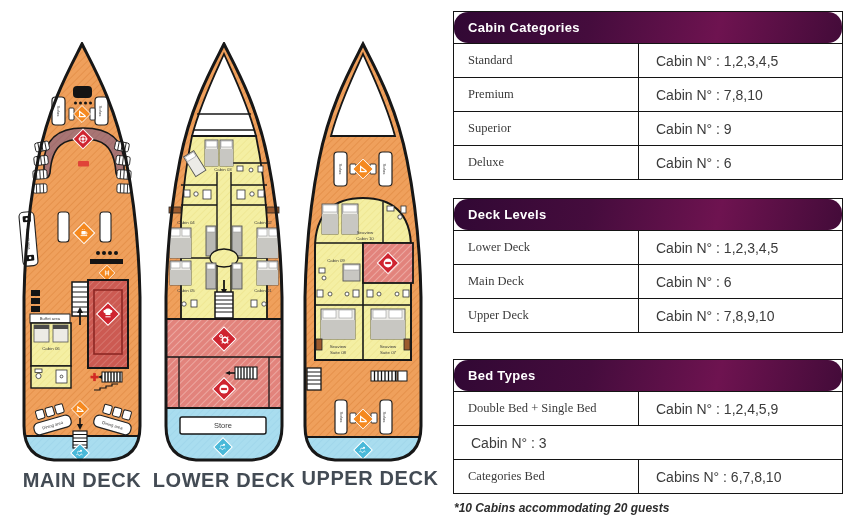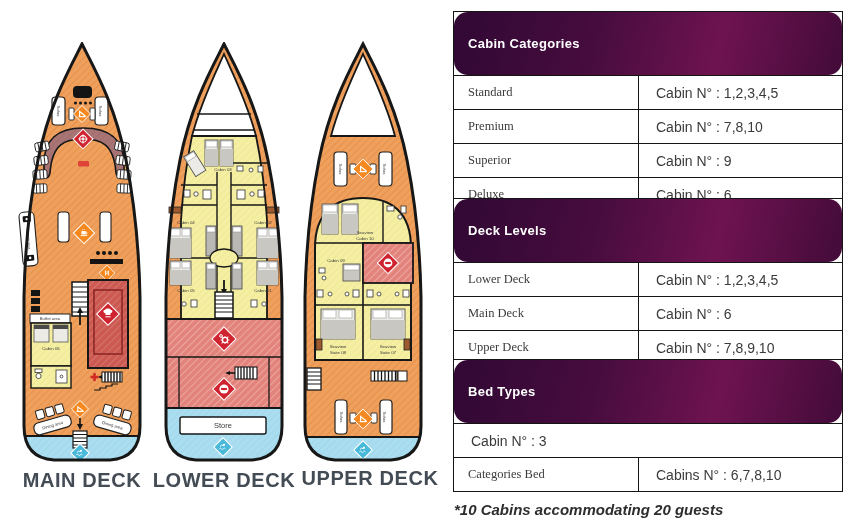--- a/index.html
+++ b/index.html
@@ -5,28 +5,28 @@
   html,body{margin:0;padding:0;background:#fff;}
   #stage{position:relative;width:857px;height:529px;background:#fff;overflow:hidden;
          font-family:"Liberation Sans",sans-serif;}
   .boat{position:absolute;}
   .deck-caption{position:absolute;text-align:center;font-size:20px;font-weight:600;
                 color:#434b54;letter-spacing:0.6px;}
   svg text{font-family:"Liberation Sans",sans-serif;}
   .lbl{fill:#3a3a3a;}
   .info-table{position:absolute;left:453px;width:390px;background:#fff;
               border:1px solid #141414;box-sizing:border-box;}
-  .table-header{height:31px;display:flex;align-items:center;padding:16px 14px;
+  .table-header{height:31px;display:flex;align-items:center;padding:0 14px;
                 color:#fff;font-size:13px;font-weight:700;letter-spacing:0.3px;
                 background:linear-gradient(103deg,#310834 0%,#450c3d 35%,#6e1350 68%,#430b39 100%);border-radius:14px;}
   .table-row{display:flex;height:33px;border-top:1px solid #141414;}
   .cell-left{width:185px;box-sizing:border-box;padding:0 14px;display:flex;align-items:center;
              border-right:1px solid #141414;font-size:12.5px;color:#3b3b3b;font-family:Liberation Serif, serif;}
   .cell-right{flex:1;padding:0 17px;display:flex;align-items:center;font-size:14px;color:#3b3b3b;}
-  .footnote{position:absolute;left:454px;top:501px;font-size:15px;font-style:italic;
+  .footnote{position:absolute;left:454px;top:501px;font-size:12px;font-style:italic;
             font-weight:600;color:#2d2d2d;}
 </style>
 </head>
 <body>
 
 <div id="stage">
 
   <svg class="boat" style="left:14px;top:42px" width="136" height="424" viewBox="0 0 136 424">
     <defs>
       <pattern id="m-or" width="5" height="5" patternUnits="userSpaceOnUse" patternTransform="rotate(45)">
@@ -641,20 +641,24 @@
     </div>
     <div class="table-row">
       <div class="cell-left">Upper Deck</div>
       <div class="cell-right">Cabin N° : 7,8,9,10</div>
     </div>
   </div>
 
   <div class="info-table" style="top:359px">
     <div class="table-header">Bed Types</div>
     <div class="table-row">
+      <div class="cell-left">Double Bed + Single Bed</div>
+      <div class="cell-right">Cabin N° : 1,2,4,5,9</div>
+    </div>
+    <div class="table-row">
       <div class="cell-right">Cabin N° : 3</div>
     </div>
     <div class="table-row">
       <div class="cell-left">Categories Bed</div>
       <div class="cell-right">Cabins N° : 6,7,8,10</div>
     </div>
   </div>
 
   <div class="footnote">*10 Cabins accommodating 20 guests</div>
 

